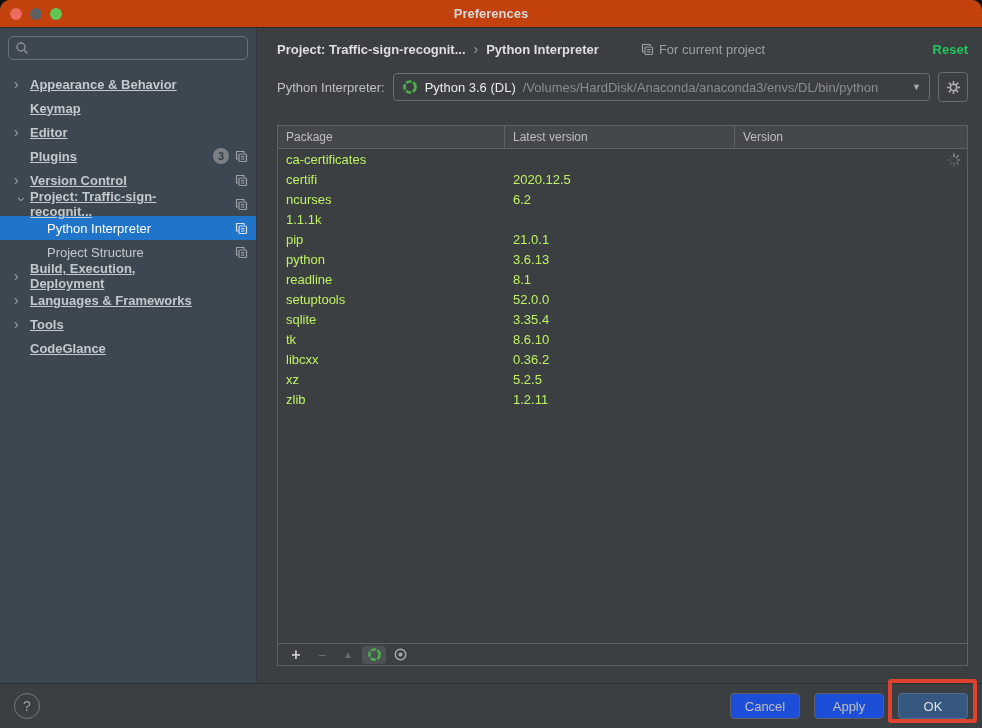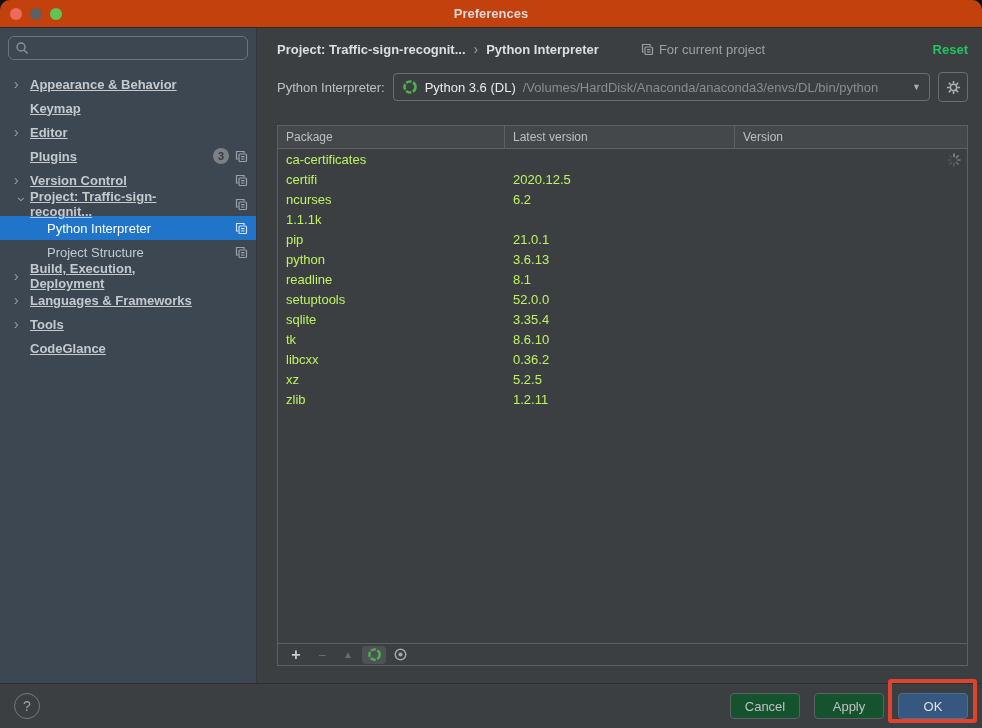--- a/index.html
+++ b/index.html
@@ -75,21 +75,21 @@
   .tb-btn.disabled{color:#686C6F;cursor:default;}
   .tb-btn.up{font-size:10px;}
   .tb-btn.active{background:#4C5255;}
 
   
   .bottombar{height:45px;border-top:1px solid #2E3032;box-sizing:border-box;background:#3C3F41;
              display:flex;align-items:center;padding:0 14px;}
   .help-btn{width:26px;height:26px;border-radius:50%;border:1px solid #75797B;color:#9FA2A5;
             display:flex;align-items:center;justify-content:center;font-size:14px;cursor:pointer;box-sizing:border-box;}
   .btn-group{margin-left:auto;display:flex;gap:14px;}
-  .btn{min-width:70px;height:26px;border-radius:4px;border:1px solid #5E6163;background:#14532d;
+  .btn{min-width:70px;height:26px;border-radius:4px;border:1px solid #5E6163;background:#1d4ed8;
        color:#BFC1C3;font-size:13px;display:flex;align-items:center;justify-content:center;
        box-sizing:border-box;cursor:pointer;padding:0 12px;}
   .btn.ok{background:#365880;border-color:#49708F;color:#DFE1E5;}
 
   
   .red-highlight{position:absolute;left:888px;top:679px;width:89px;height:44px;border:4px solid #E0432D;
                  border-radius:3px;box-sizing:border-box;z-index:20;pointer-events:none;}
 </style>
 </head>
 <body>

